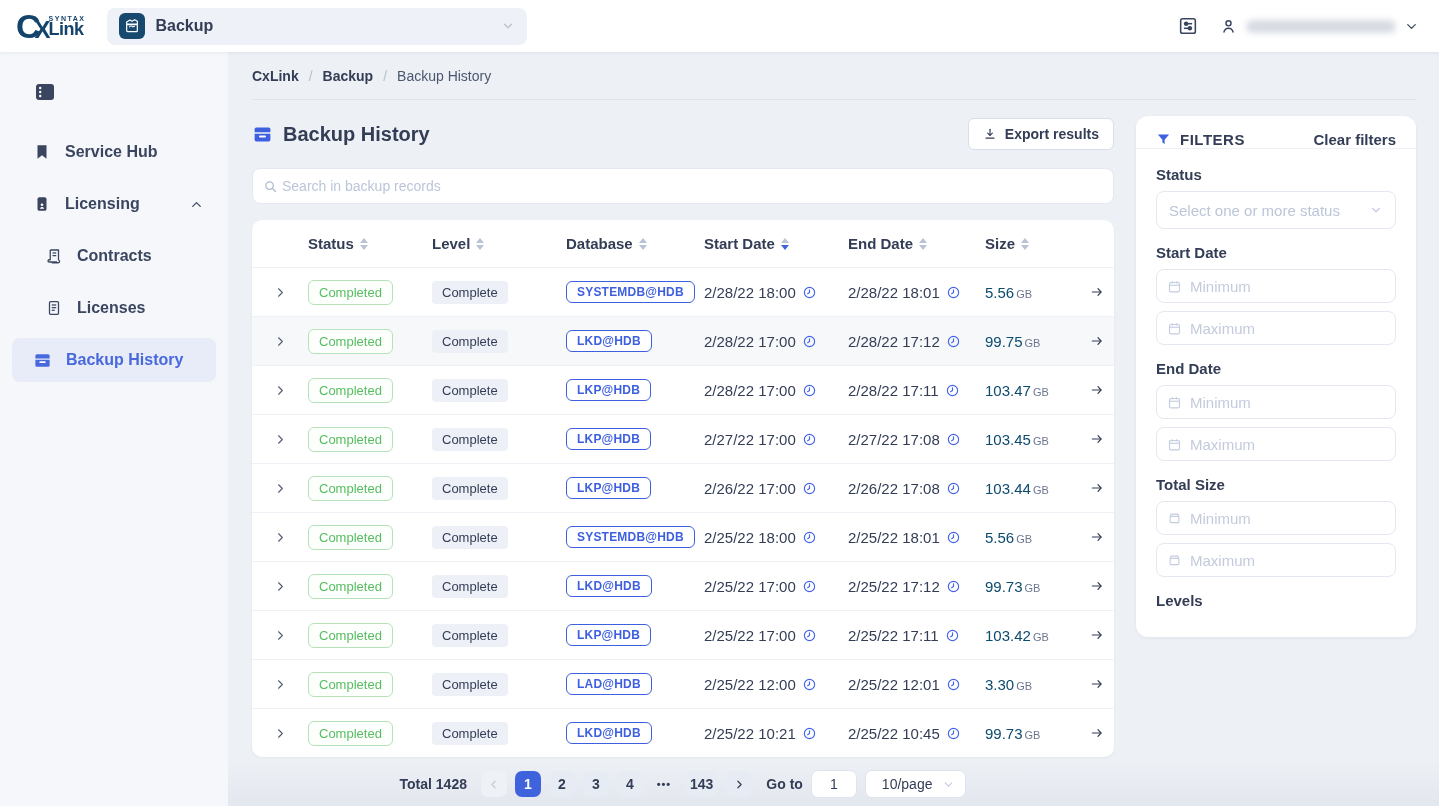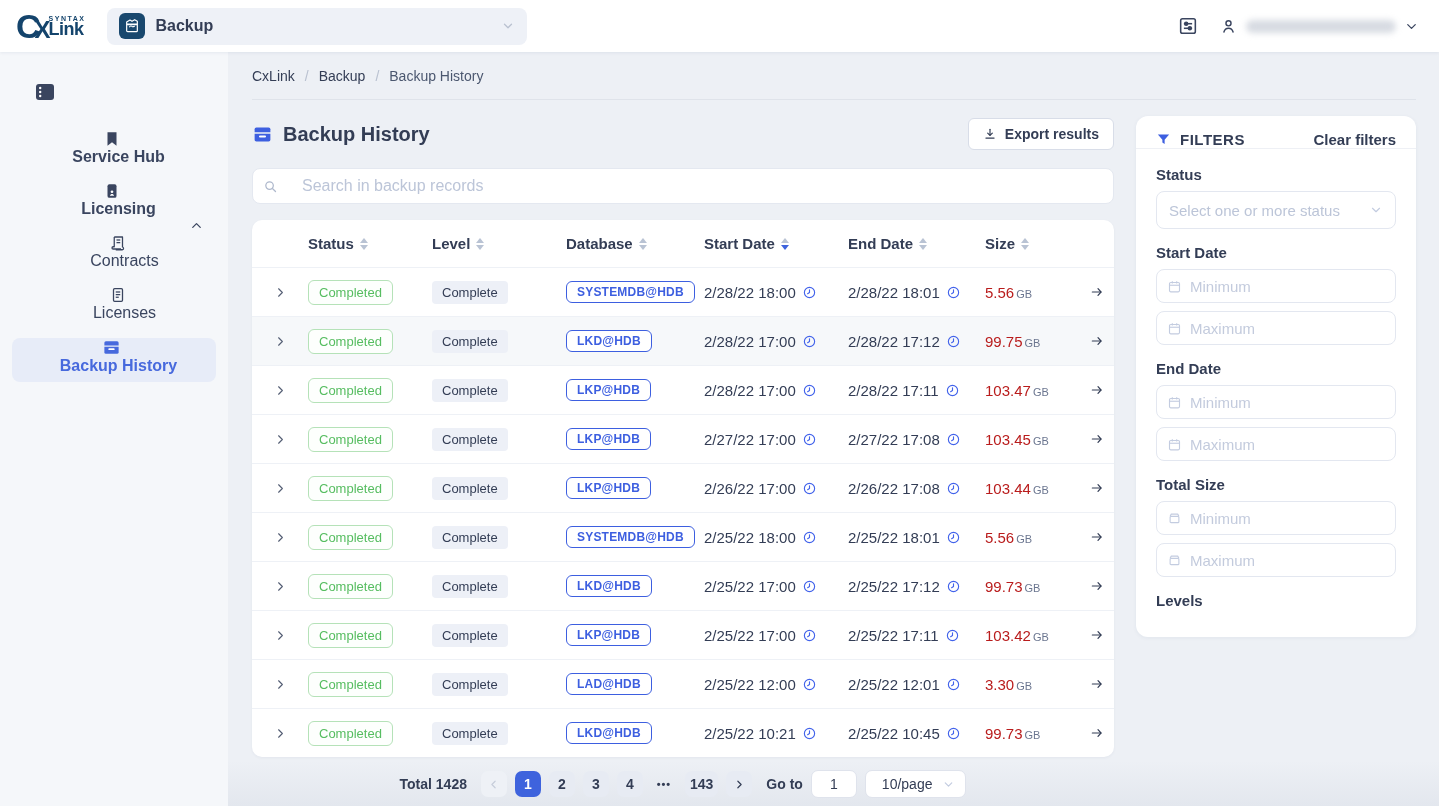--- a/index.html
+++ b/index.html
@@ -20,60 +20,60 @@
   .app-switcher .chev { margin-left:auto; }
   .topbar-right { margin-left:auto; display:flex; align-items:center; gap:20px; }
   .user-chip { display:flex; align-items:center; gap:8px; cursor:pointer; }
   .blur-bar { width:150px; height:13px; border-radius:7px; background:#d7dbe2; filter:blur(3px); }
   .icon-btn { display:flex; align-items:center; cursor:pointer; }
 
   
   .shell { display:flex; height:754px; }
   .sidebar { width:228px; background:#f5f7fa; padding:20px 12px 0 12px; flex-shrink:0; }
   .side-toggle { margin:8px 0 26px 21px; cursor:pointer; }
-  .nav-item { display:flex; align-items:center; height:44px; padding:0 12px 0 21px; border-radius:8px; margin-bottom:8px; cursor:pointer; font-size:16px; font-weight:bold; color:#3a455f;flex-direction:column; }
+  .nav-item { display:flex; align-items:center; height:44px; padding:0 12px 0 21px; border-radius:8px; margin-bottom:8px; cursor:pointer; font-size:16px; font-weight:bold; color:#3a455f; }
   .nav-item .nav-ic { margin-right:14px; display:flex; }
-  .nav-item.child { padding-left:33px; font-weight:normal;text-align:center; }
+  .nav-item.child { padding-left:33px; font-weight:bold;text-align:center; }
   .nav-item.active { background:#e7ecf8; color:#4769dd; }
   .nav-item .nav-chev { margin-left:auto; display:flex; }
 
   .main { flex:1; padding:0 24px; background:linear-gradient(#edf0f5 94%, #e3e7ee); }
   .breadcrumb { height:48px; display:flex; align-items:center; gap:10px; font-size:14px; border-bottom:1px solid #dfe3ea; }
-  .crumb { font-weight:normal; color:#333d55; cursor:pointer;text-align:right; }
+  .crumb { font-weight:bold; color:#333d55; cursor:pointer;text-align:right; }
   .crumb-sep { color:#b9c1d0; }
   .crumb-last { color:#4b576f; }
 
   .content-row { display:flex; gap:22px; }
   .left-col { width:862px; display:flex; flex-direction:column; }
 
   .title-row { margin-top:16px; height:36px; display:flex; align-items:center; justify-content:space-between; }
   .page-title { display:flex; align-items:center; gap:10px; font-size:20px; font-weight:bold; }
   .export-btn { height:32px; background:#fff; border:1px solid #d8dde8; border-radius:6px; display:flex; align-items:center; gap:8px; padding:0 14px; font-size:14px; font-weight:bold; color:#333d55; cursor:pointer; }
 
   .search-box { margin-top:16px; height:36px; background:#fff; border:1px solid #e4e8f0; border-radius:8px; display:flex; align-items:center; padding:0 10px; }
-  .search-box input { border:none; outline:none; flex:1; font-size:16px; margin-left:24px; font-family:inherit; color:#c2410c; }
+  .search-box input { border:none; outline:none; flex:1; font-size:14px; margin-left:4px; font-family:inherit; color:#c2410c; }
   .search-box input::placeholder { color:#bcc5d8; }
 
   
   .table-card { margin-top:16px; background:#fff; border-radius:10px; box-shadow:0 1px 3px rgba(40,60,100,.05); overflow:hidden; }
   .tgrid { display:grid; grid-template-columns:56px 124px 134px 138px 144px 137px 95px 34px; align-items:center; }
   .thead { height:47px; }
   .th { display:flex; align-items:center; gap:6px; font-size:15px; font-weight:bold; color:#333d55; }
   .sorter { display:flex; flex-direction:column; gap:2px; cursor:pointer; }
   .caret-up { width:0; height:0; border-left:4px solid transparent; border-right:4px solid transparent; border-bottom:5px solid #b9c3d4; }
   .caret-down { width:0; height:0; border-left:4px solid transparent; border-right:4px solid transparent; border-top:5px solid #b9c3d4; }
   .caret-down.active { border-top-color:#3e63dd; }
   .trow { height:49px; border-top:1px solid #eef1f6; font-size:15px; cursor:pointer; }
   .trow.hl { background:#f6f8fa; }
   .expand-cell { display:flex; justify-content:center; cursor:pointer; }
   .badge-status { display:inline-block; padding:4px 10px; border:1px solid #b5e2b8; border-radius:6px; color:#56bd60; background:#fdfffd; font-size:13px; }
   .badge-level { display:inline-block; padding:4px 10px; border-radius:4px; background:#edf0f7; color:#333d55; font-size:13px; }
   .chip-db { display:inline-block; padding:3px 10px; border:1.5px solid #3d5fe0; border-radius:6px; color:#3d5fe0; background:#fff; font-size:12px; font-weight:bold; letter-spacing:.2px; }
   .dt-cell { display:flex; align-items:center; gap:6px; color:#333d55; }
-  .size-val { color:#b91c1c; }
+  .size-val { color:#0c4a6e; }
   .size-unit { font-size:11px; color:#6b7690; margin-left:2px; }
   .row-arrow { display:flex; justify-content:center; cursor:pointer; }
 
   
   .pager { margin-top:13px; display:flex; align-items:center; justify-content:center; gap:8px; font-size:14px; }
   .pager-total { font-weight:bold; margin-right:6px; }
   .pg-btn { min-width:26px; height:26px; border:none; border-radius:7px; background:#e7ebf3; color:#333d55; font-weight:bold; font-size:14px; font-family:inherit; cursor:pointer; display:flex; align-items:center; justify-content:center; padding:0 5px; }
   .pg-btn.active { background:#3e63dd; color:#fff; }
   .pg-btn.ellipsis { background:transparent; letter-spacing:1px; font-size:11px; }
   .pg-nav { width:26px; height:26px; border-radius:7px; background:#eef1f6; display:flex; align-items:center; justify-content:center; cursor:pointer; }

